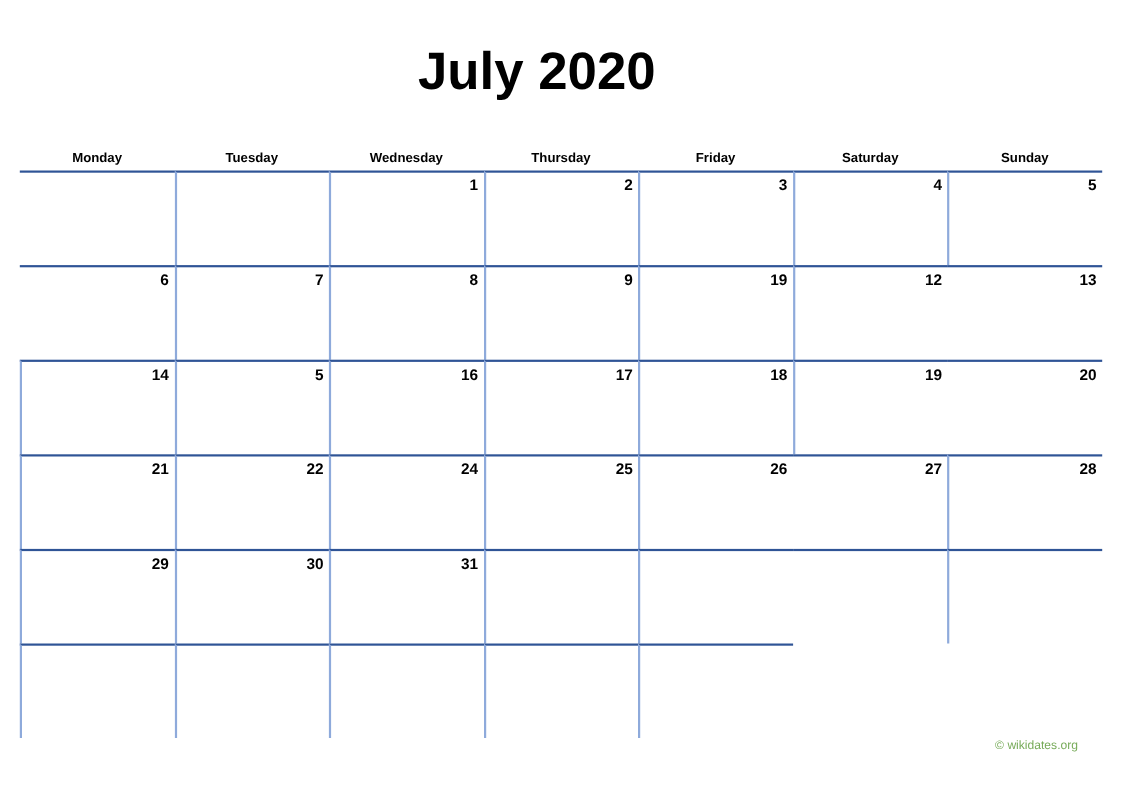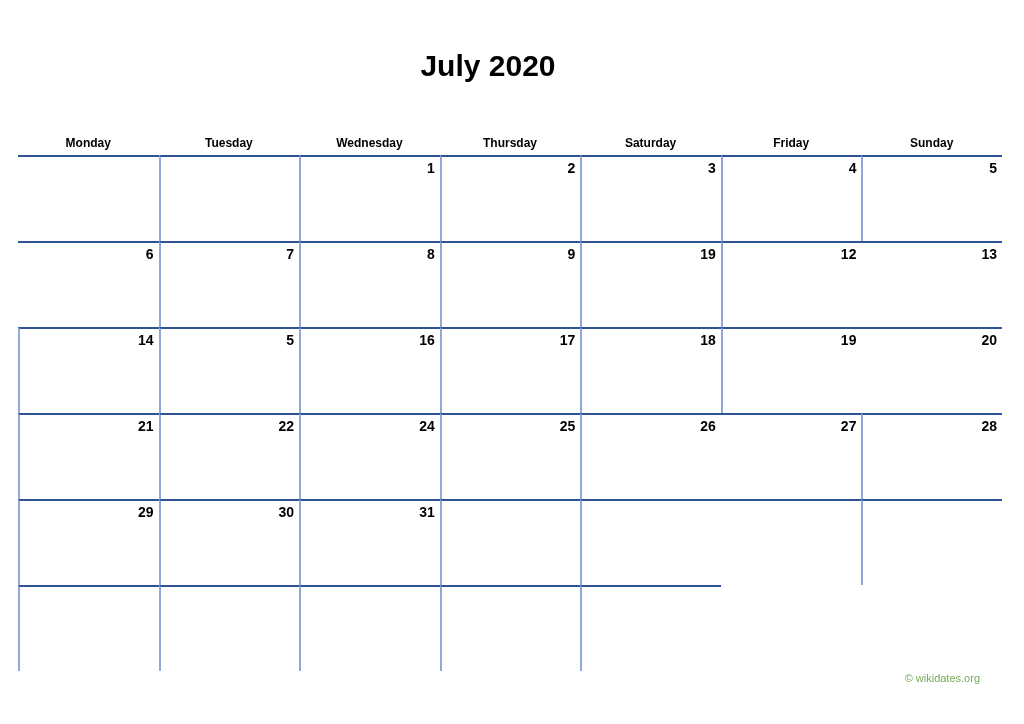--- a/index.html
+++ b/index.html
@@ -8,21 +8,21 @@
     background: #ffffff;
     font-family: "Liberation Sans", sans-serif;
     position: relative;
     overflow: hidden;
   }
   .title {
     position: absolute;
     top: 43px; left: 0;
     width: 976px;
     text-align: center;
-    font-size: 30px;
+    font-size: 48px;
     line-height: 46px;
     font-weight: bold;
     letter-spacing: 0px;
     color: var(--title-text, #000);
   }
   .calendar {
     position: absolute;
     left: 18px; top: 131px;
     width: 984px;
     display: grid;
@@ -66,22 +66,22 @@
 <body>
 
 <h1 class="title">July 2020</h1>
 
 <div class="calendar">
 
   <div class="hcell">Monday</div>
   <div class="hcell">Tuesday</div>
   <div class="hcell">Wednesday</div>
   <div class="hcell">Thursday</div>
+  <div class="hcell">Friday</div>
   <div class="hcell">Saturday</div>
-  <div class="hcell">Friday</div>
   <div class="hcell">Sunday</div>
 
   <div class="cell">
       <span class="num"></span>
     </div>
   <div class="cell vl">
       <span class="num"></span>
     </div>
   <div class="cell vl">
       <span class="num">1</span>

